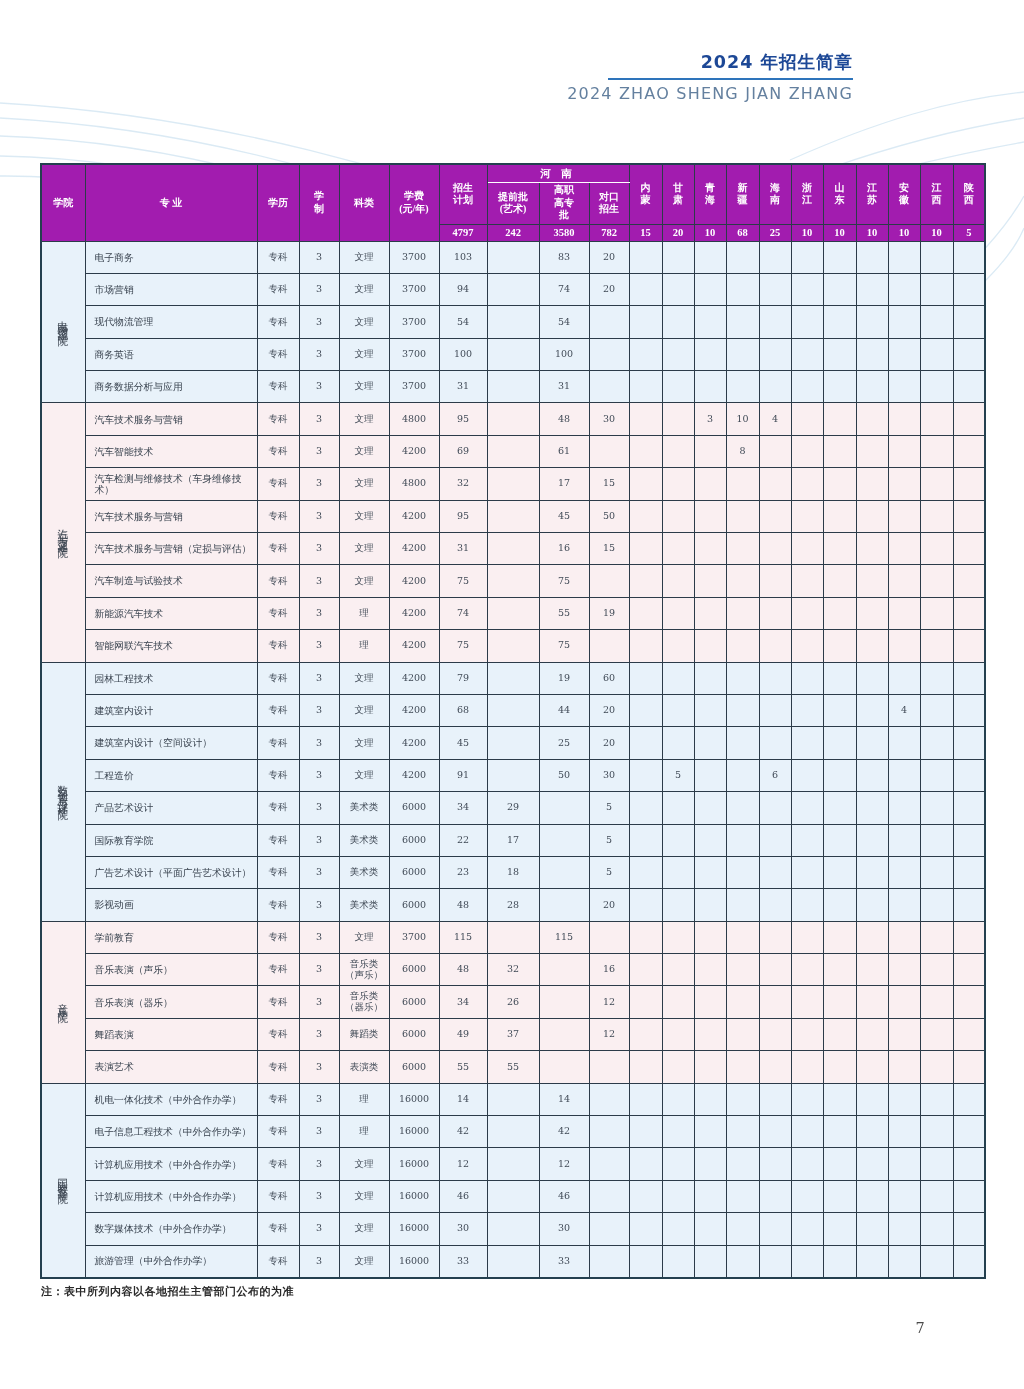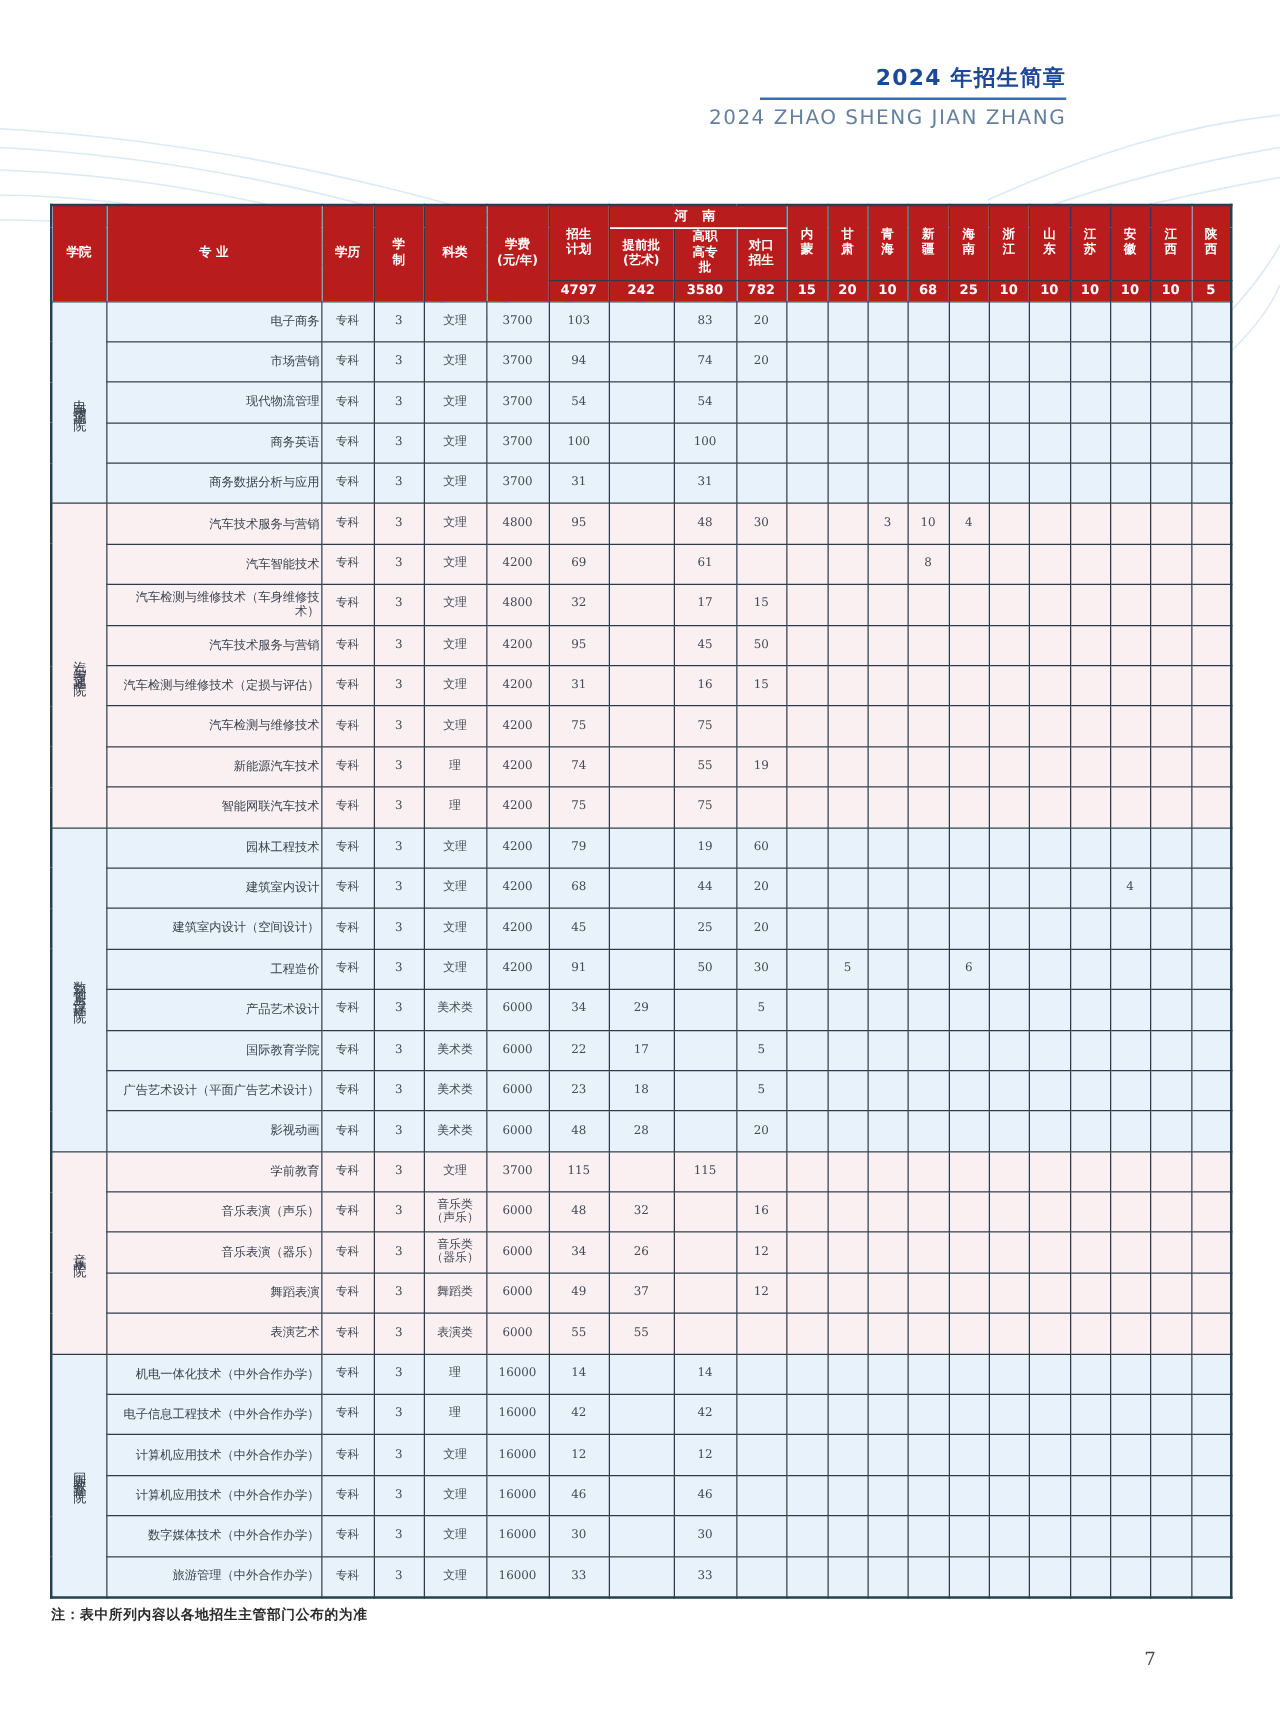--- a/index.html
+++ b/index.html
@@ -15,35 +15,35 @@
   .page-head { position:absolute; top:50px; right:39px; text-align:right; }
   .page-title { font-size:17.5px; font-weight:bold; color:#1d4896; letter-spacing:1px; }
   .title-rule { width:245px; height:2px; background:#2e74bb; margin:4px 0 4px auto; }
   .page-subtitle { font-size:16px; color:#64809f; letter-spacing:1.2px; }
 
   
   .tbl-wrap { position:absolute; left:40px; top:163px; }
   table { border-collapse:collapse; table-layout:fixed; width:944px; border:2px solid #24404f; }
   th,td { border:1px solid #2c3b49; padding:0 1px; text-align:center; vertical-align:middle; overflow:hidden; }
   thead th {
-    background:#b91c1c; color:#fff; font-weight:bold; font-size:10px;
-    line-height:1.25; white-space:pre-line;
+    background:#a21caf; color:#fff; font-weight:bold; font-size:10px;
+    line-height:1.25; white-space:pre-line;font-family:Liberation Serif, serif;
   }
   tr.hr1 { height:18px; }
   tr.hr2 { height:42px; }
   tr.totrow { height:17px;margin-left:30px; }
   .henan { border-bottom:1px solid #ffffff; font-size:10.5px; letter-spacing:4px; }
   .totrow th { font-size:10.5px; letter-spacing:0; }
 
   tbody tr { height:32.4px; }
   tbody td {
     font-family:"DejaVu Serif","Liberation Serif",serif;
     font-size:9.5px; color:#414b57; white-space:pre-line; line-height:1.15;
   }
-  tbody td.major { text-align:right; padding-left:9px; font-size:9.8px; color:#3a4450; }
+  tbody td.major { text-align:left; padding-left:9px; font-size:9.8px; color:#3a4450; }
   tr.blue td { background:#e8f2fa; }
   tr.pink td { background:#faeff1; }
   tr.gstart td { border-top:1.5px solid #223744; }
   td.college { padding:0; }
   .vtext {
     display:inline-block; writing-mode:vertical-rl; text-orientation:upright;
     letter-spacing:3px; font-size:10.5px; color:#39424e;
   }
 
   
@@ -369,21 +369,21 @@
             <td></td>
             <td></td>
             <td></td>
             <td></td>
             <td></td>
             <td></td>
             <td></td>
             <td></td>
           </tr>
           <tr class="pink">
-            <td class="major">汽车检测与维修技术（定损与评估）</td>
+            <td class="major">汽车技术服务与营销（定损与评估）</td>
             <td>专科</td>
             <td>3</td>
             <td>文理</td>
             <td>4200</td>
             <td>31</td>
             <td></td>
             <td>16</td>
             <td>15</td>
             <td></td>
             <td></td>
@@ -391,21 +391,21 @@
             <td></td>
             <td></td>
             <td></td>
             <td></td>
             <td></td>
             <td></td>
             <td></td>
             <td></td>
           </tr>
           <tr class="pink">
-            <td class="major">汽车检测与维修技术</td>
+            <td class="major">汽车制造与试验技术</td>
             <td>专科</td>
             <td>3</td>
             <td>文理</td>
             <td>4200</td>
             <td>75</td>
             <td></td>
             <td>75</td>
             <td></td>
             <td></td>
             <td></td>

